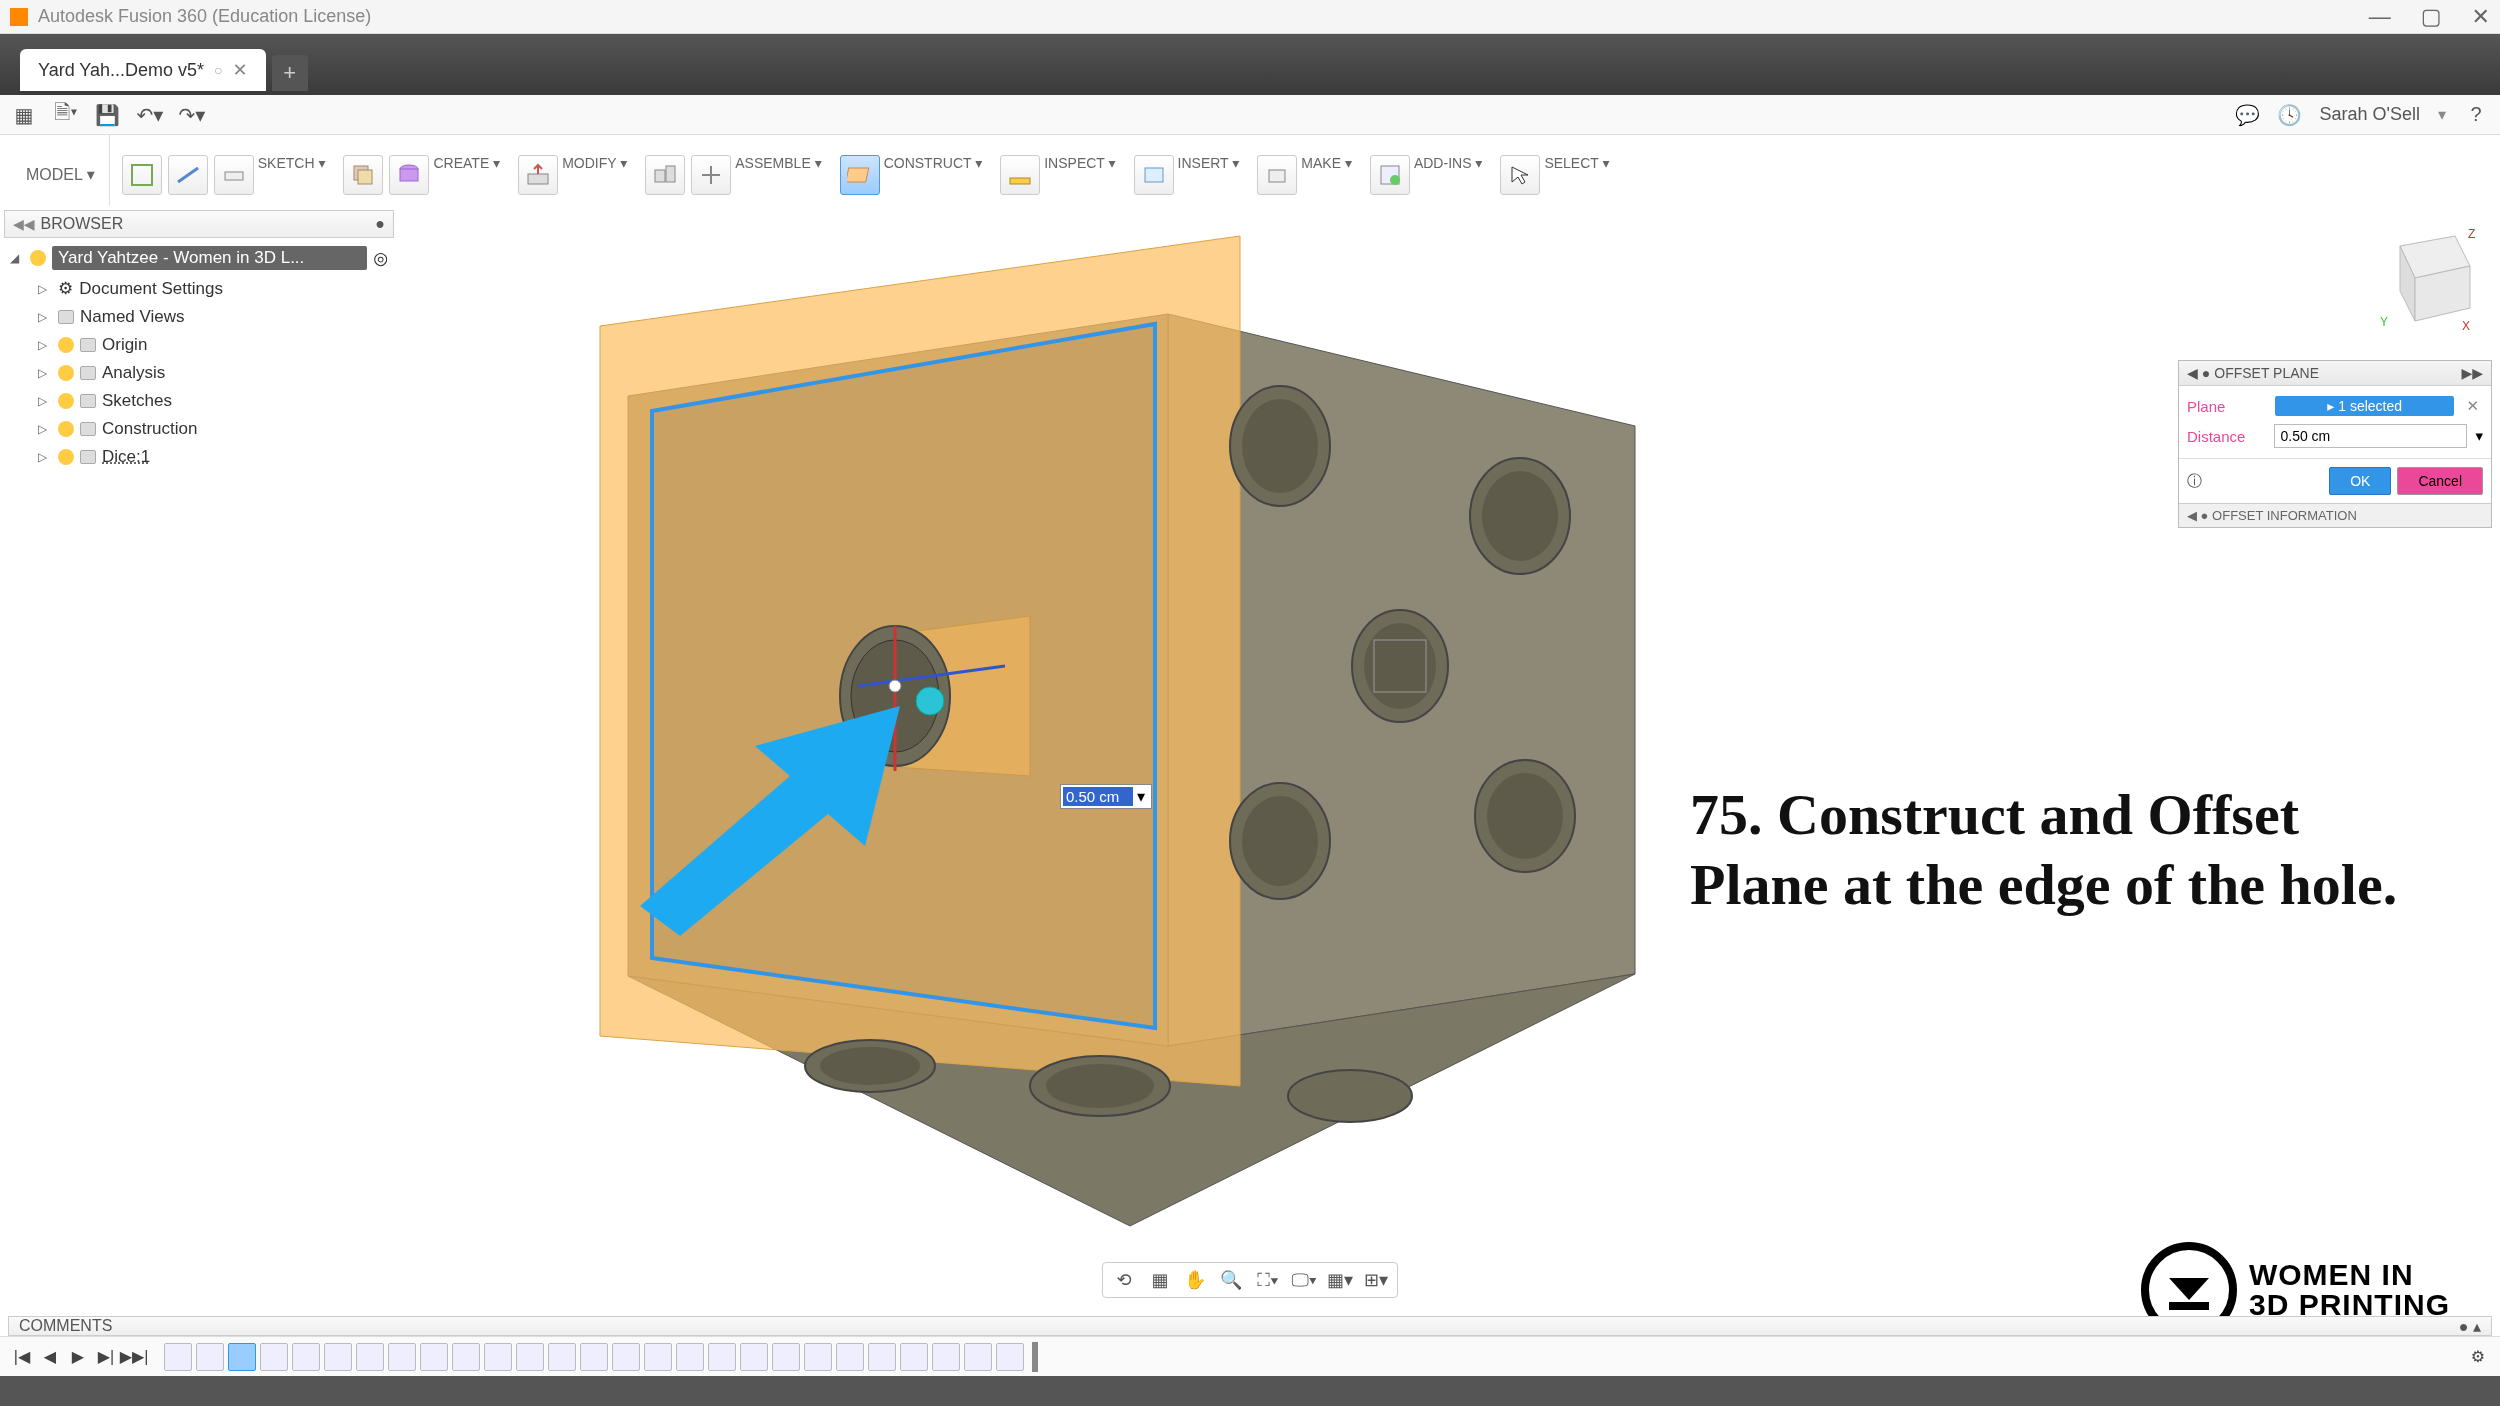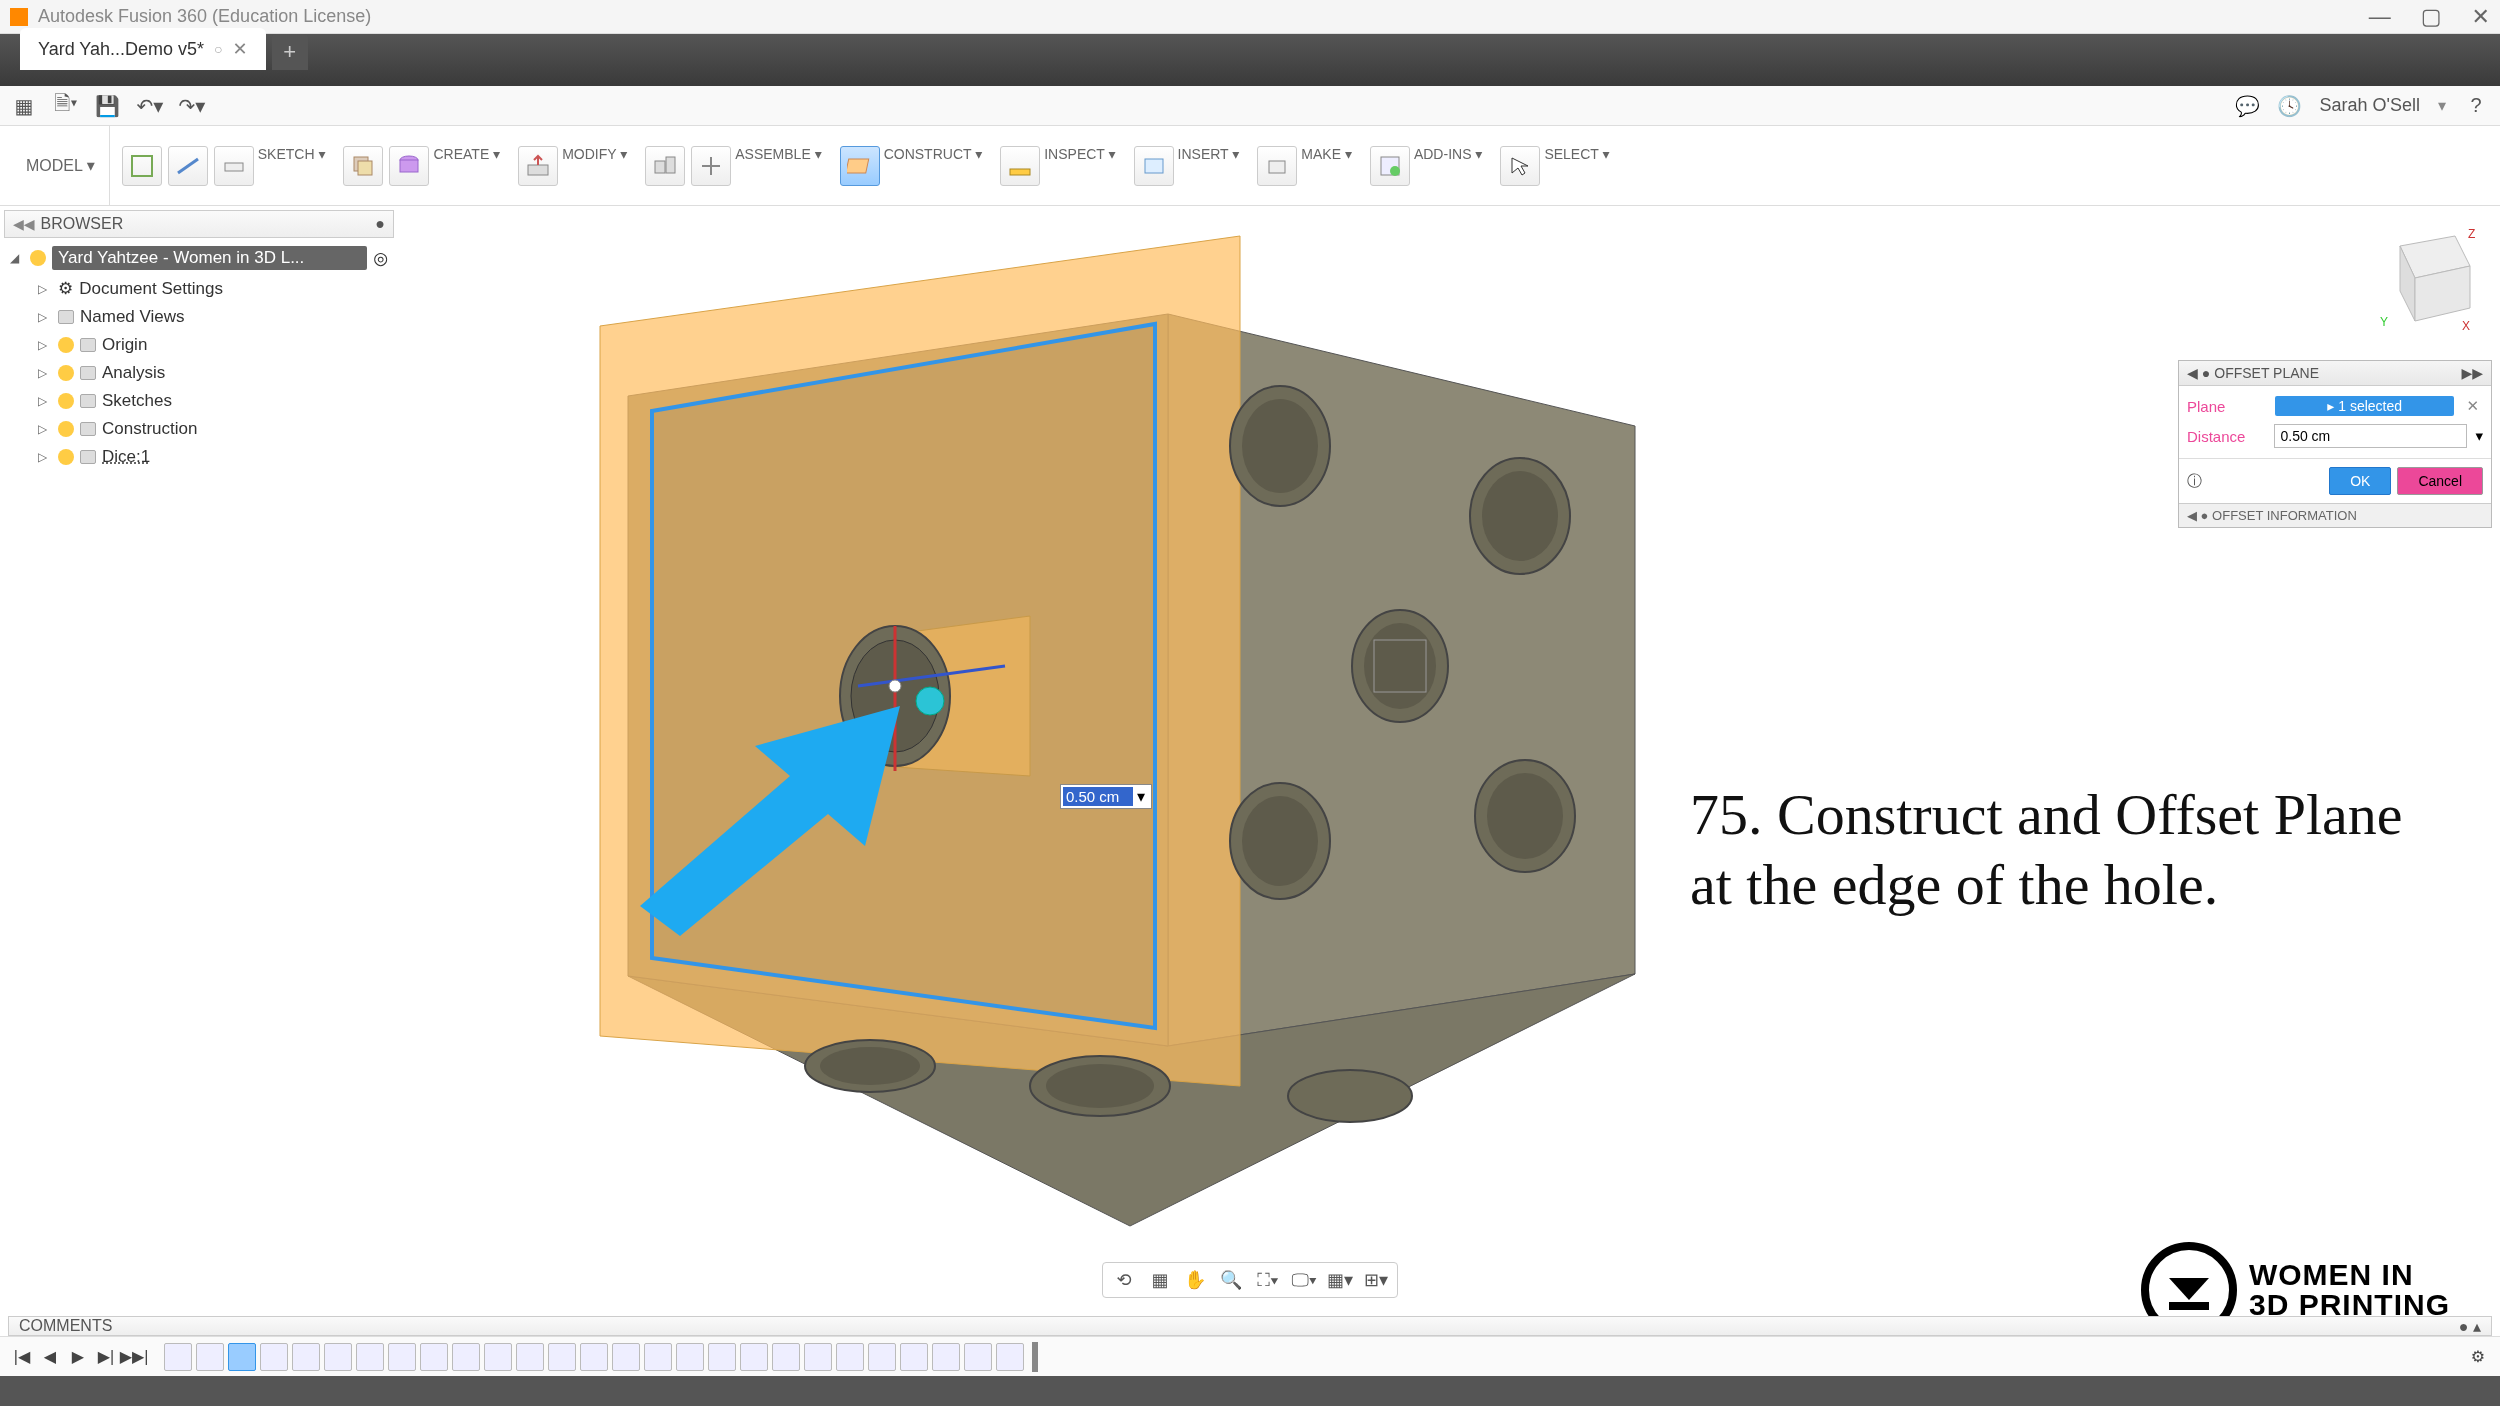--- a/index.html
+++ b/index.html
@@ -5,21 +5,21 @@
 * { margin: 0; padding: 0; box-sizing: border-box; font-family: Arial, sans-serif; }
 body { width: 2500px; height: 1406px; background: #fff; overflow: hidden; position: relative; transform-origin: top left; }
 
 
 .titlebar { height: 34px; background: #f5f5f5; display: flex; align-items: center; padding: 0 10px; font-size: 18px; color: #888; border-bottom: 1px solid #ddd; }
 .titlebar .app-icon { width: 18px; height: 18px; background: #ff8800; margin-right: 10px; }
 .titlebar .win-controls { margin-left: auto; display: flex; gap: 30px; color: #666; font-size: 22px; }
 .titlebar .win-controls span { cursor: pointer; }
 
 
-.tabbar { height: 52px; background: linear-gradient(#555, #3a3a3a); display: flex; align-items: flex-end; padding: 16px 20px; }
+.tabbar { height: 61px; background: linear-gradient(#555, #3a3a3a); display: flex; align-items: flex-end; padding: 4px 20px; }
 .tab { background: #fff; padding: 10px 18px; border-radius: 6px 6px 0 0; font-size: 18px; color: #333; display: flex; align-items: center; gap: 10px; }
 .tab .close { color: #888; cursor: pointer; }
 .newtab { width: 36px; height: 36px; background: #555; color: #ccc; display: flex; align-items: center; justify-content: center; margin-left: 6px; margin-bottom: 0; border-radius: 4px 4px 0 0; font-size: 22px; cursor: pointer; }
 
 
 .toolbar1 { height: 40px; background: #f9f9f9; border-bottom: 1px solid #ddd; display: flex; align-items: center; padding: 0 12px; gap: 18px; }
 .toolbar1 .icon { width: 24px; height: 24px; display: flex; align-items: center; justify-content: center; color: #555; font-size: 20px; cursor: pointer; }
 .toolbar1 .spacer { margin-left: auto; }
 .toolbar1 .user { font-size: 18px; color: #555; }
 
@@ -66,21 +66,21 @@
 .panel-row input { flex: 1; border: 1px solid #bbb; padding: 3px 5px; font-size: 14px; }
 .panel-footer { display: flex; padding: 8px; gap: 8px; border-top: 1px solid #ddd; align-items: center; }
 .panel-footer .info { color: #555; }
 .panel-footer .btns { margin-left: auto; display: flex; gap: 6px; }
 .panel-footer button { padding: 5px 20px; font-size: 14px; border: 1px solid #999; border-radius: 2px; cursor: pointer; }
 .panel-footer .ok { background: #3395e8; color: #fff; border-color: #2277cc; }
 .panel-footer .cancel { background: #ec4899; }
 .panel-subheader { background: #f0f0f0; padding: 4px 8px; font-size: 13px; color: #666; border-top: 1px solid #ccc; }
 
 
-.instruction { position: absolute; top: 780px; right: 60px; width: 750px; font-family: Georgia, 'Times New Roman', serif; font-weight: 400; font-size: 58px; line-height: 1.2; color: #111; }
+.instruction { position: absolute; top: 780px; right: 60px; width: 750px; font-family: Georgia, 'Times New Roman', serif; font-weight: 700; font-size: 58px; line-height: 1.2; color: #111; }
 
 
 .logo { position: absolute; bottom: 68px; right: 50px; display: flex; align-items: center; gap: 12px; }
 .logo-circle { width: 96px; height: 96px; border-radius: 50%; border: 8px solid #000; display: flex; align-items: center; justify-content: center; flex-direction: column; }
 .logo-text { font-family: sans-serif; font-weight: 700; font-size: 30px; line-height: 1; letter-spacing: 1px; }
 
 
 .comments { position: absolute; bottom: 70px; left: 8px; right: 8px; height: 20px; background: linear-gradient(#fafafa,#eee); border: 1px solid #ccc; display: flex; align-items: center; padding: 0 10px; font-size: 16px; color: #555; }
 
 

